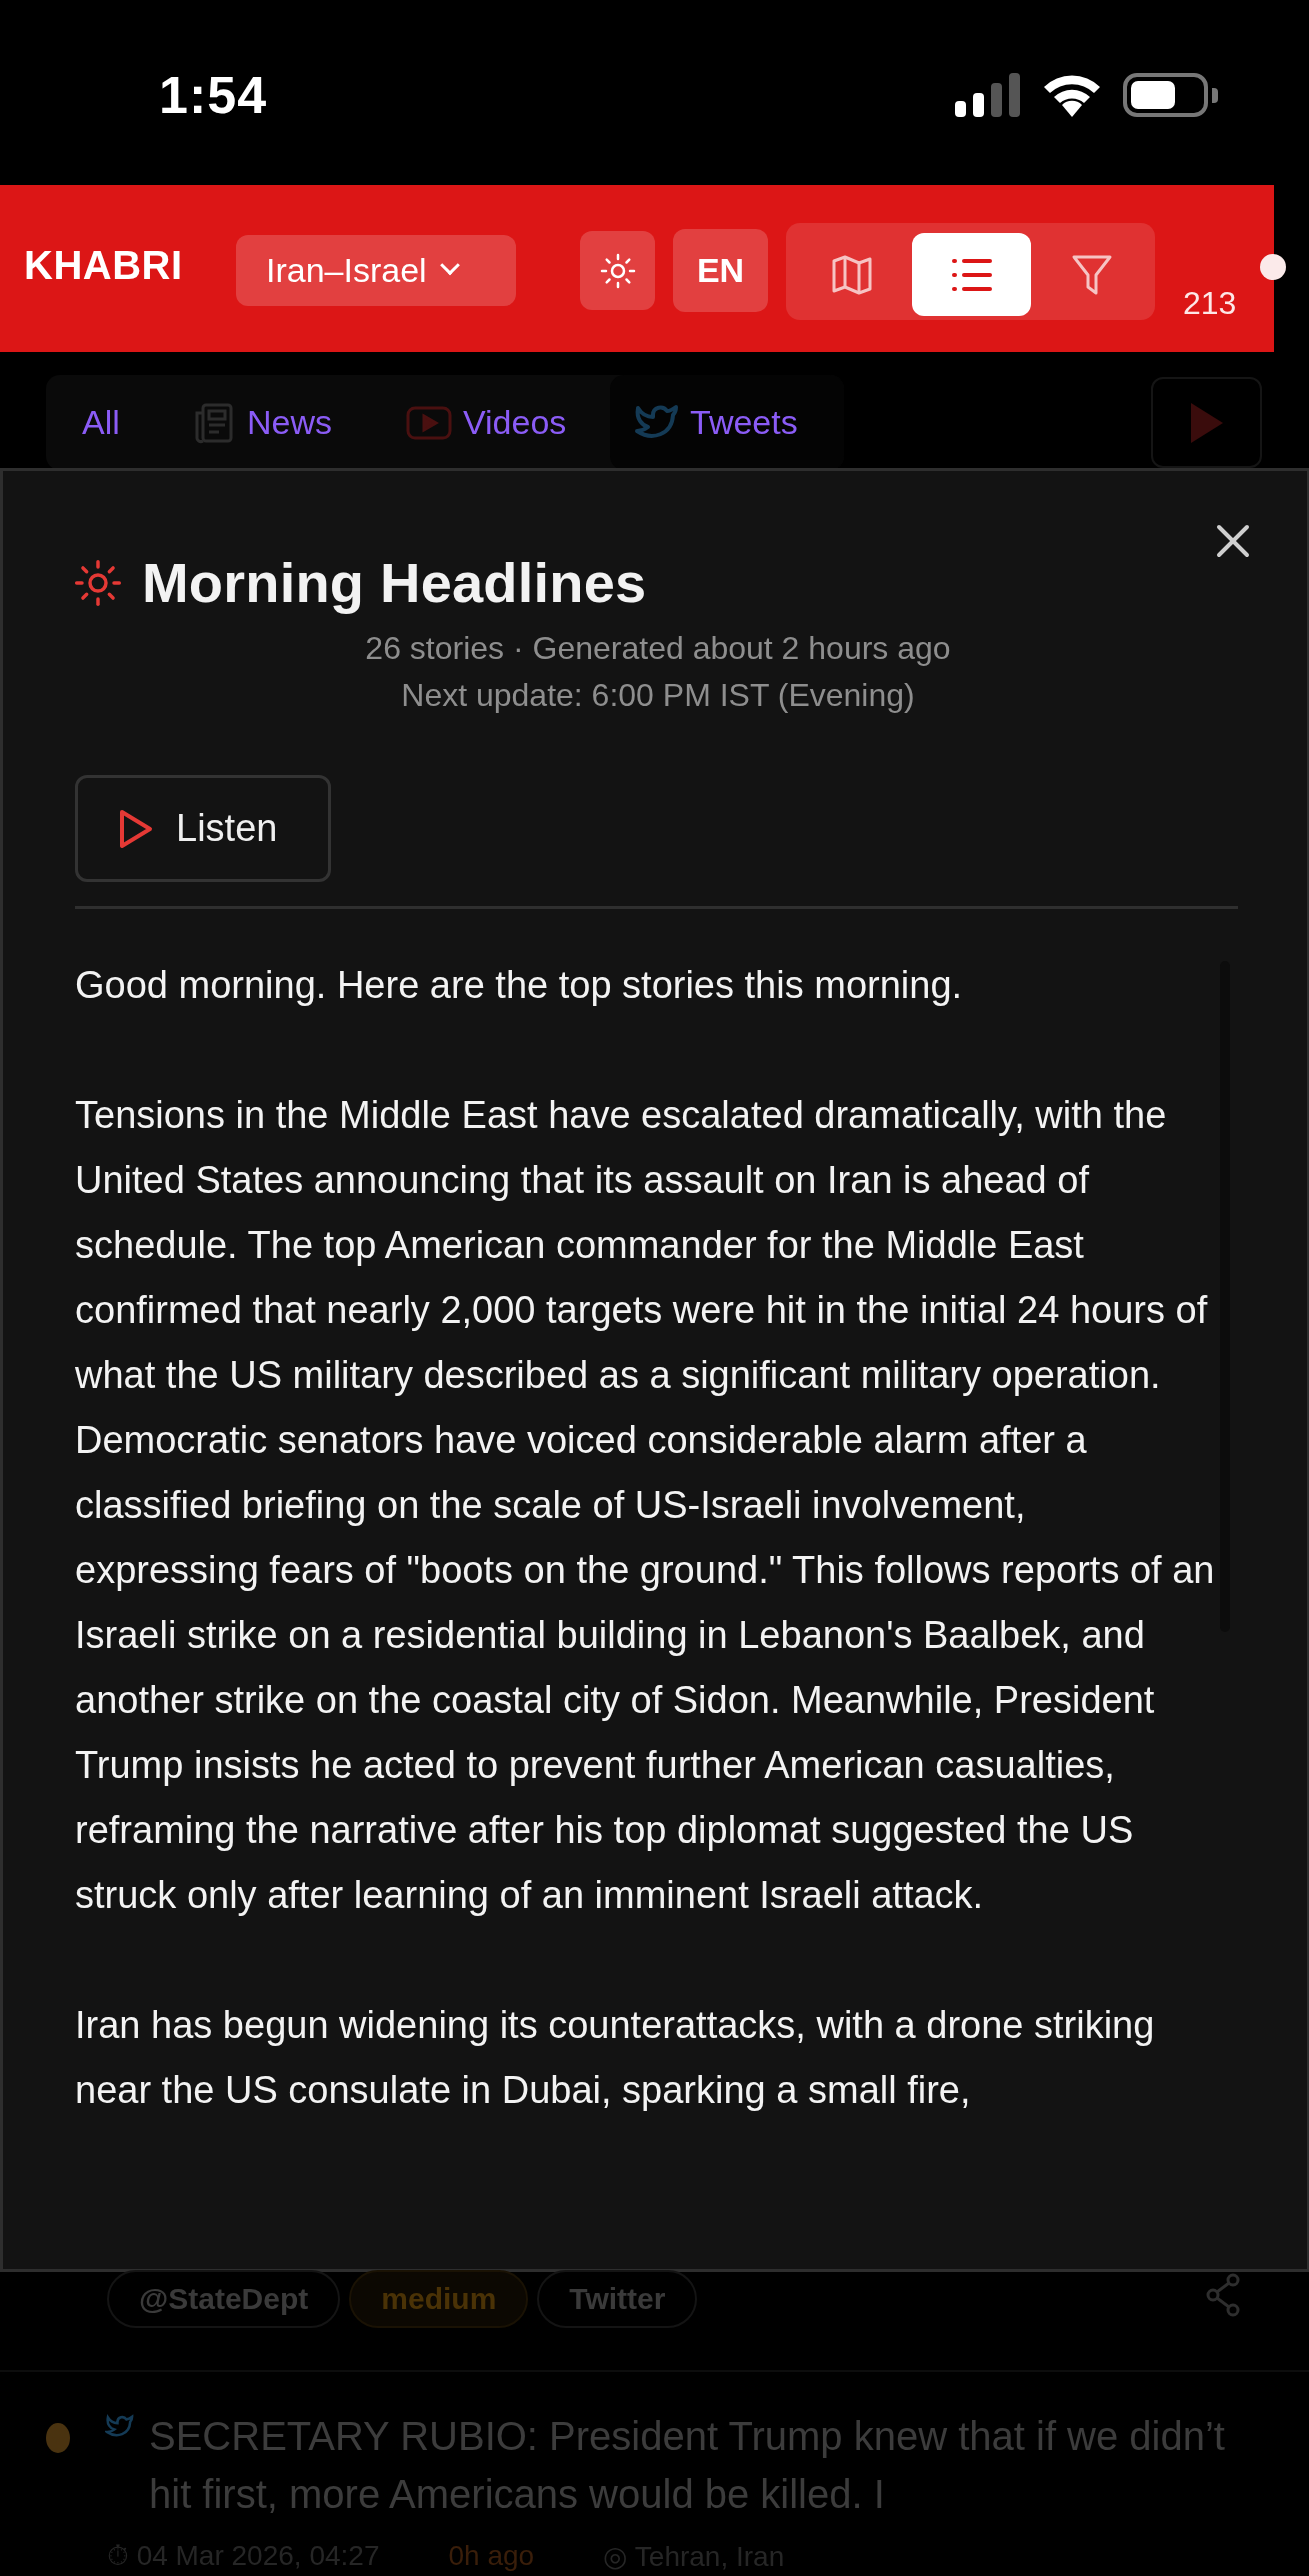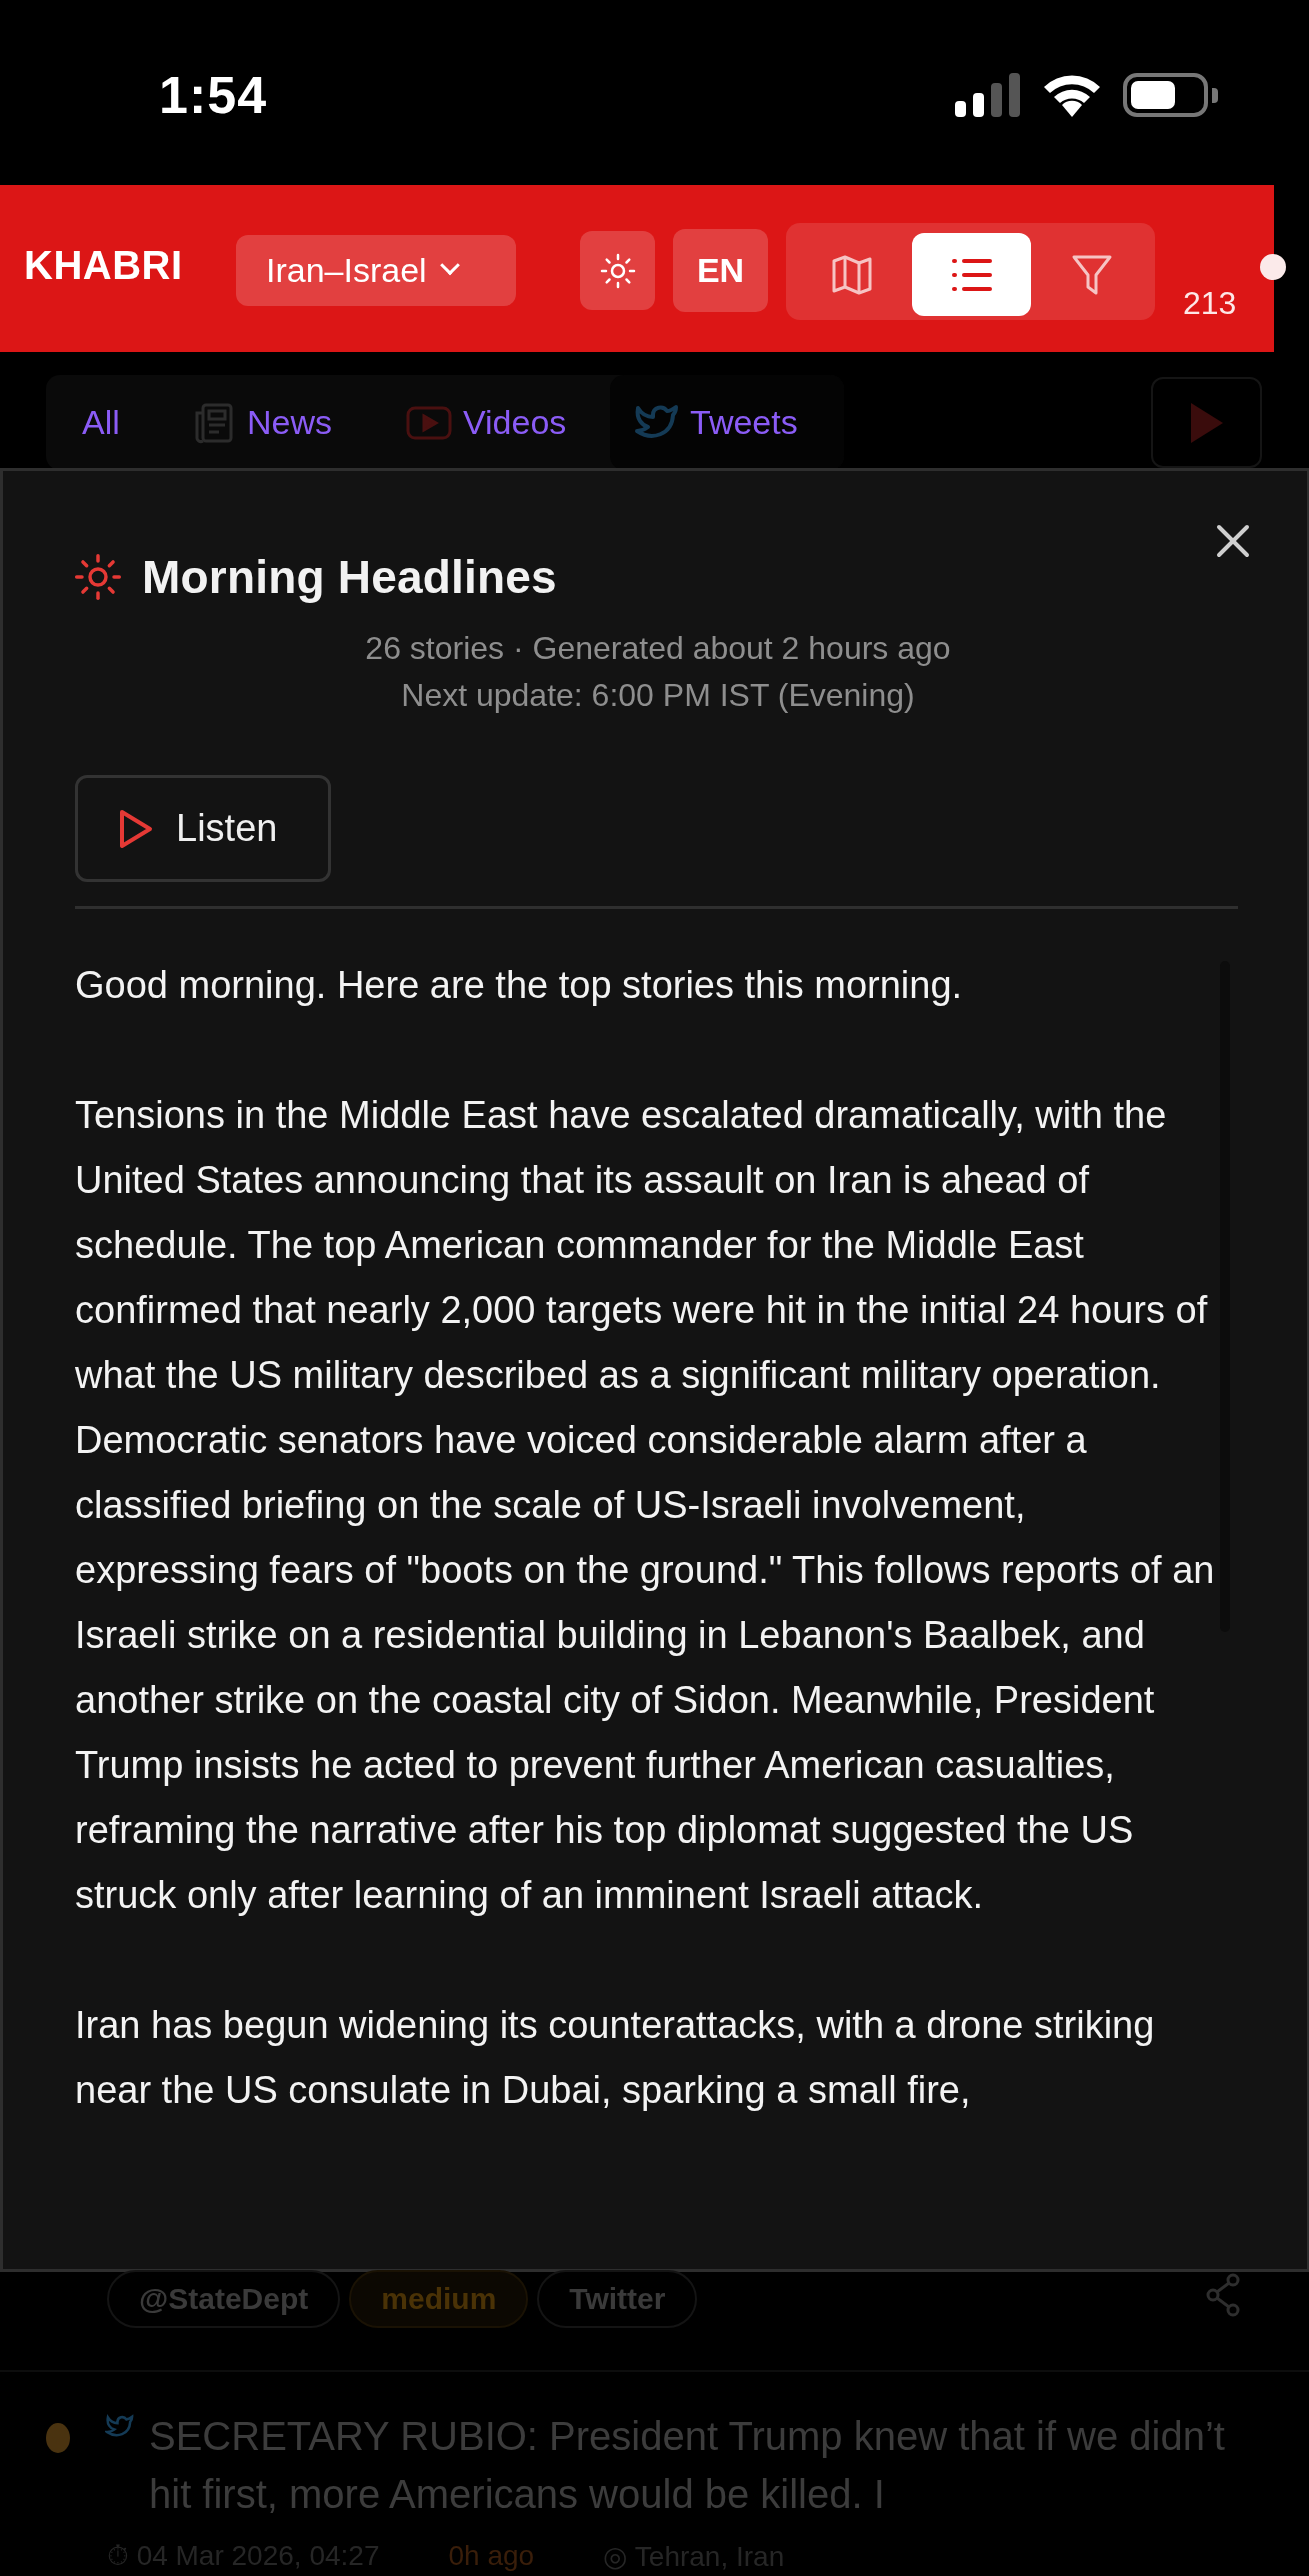--- a/index.html
+++ b/index.html
@@ -39,21 +39,21 @@
   .tab.all { left: 36px; }
   .tab.news { left: 147px; }
   .tab.videos { left: 359px; }
   .tab.tweets { left: 564px; width: 234px; background: #040404; border-radius: 14px; padding-left: 24px; }
   .playbtn-bg { position: absolute; left: 1151px; top: 377px; width: 111px; height: 91px; border: 2px solid #151515; border-radius: 12px; display: flex; align-items: center; justify-content: center; }
 
   
   .modal { position: absolute; left: 0; top: 468px; width: 1310px; height: 1804px; background: #131313; border: 3px solid #2e2e2e; }
   .close { position: absolute; right: 54px; top: 50px; width: 40px; height: 40px; }
   .mtitle-row { position: absolute; left: 71px; top: 79px; display: flex; align-items: center; }
-  .mtitle { font-size: 46px; font-weight: bold; color: #f2f2f2; margin-left: 20px; letter-spacing: 0.2px; }
+  .mtitle { font-size: 56px; font-weight: bold; color: #f2f2f2; margin-left: 20px; letter-spacing: 0.2px; }
   .meta { position: absolute; left: 0; width: 1310px; text-align: center; font-size: 32px; color: #8e8e8e; }
   .meta.l1 { top: 159px; }
   .meta.l2 { top: 206px; }
   .listen { position: absolute; left: 72px; top: 304px; width: 256px; height: 107px; border: 3px solid #333; border-radius: 12px; display: flex; align-items: center; padding-left: 40px; font-size: 38px; color: #f0f0f0; }
   .listen svg { margin-right: 22px; }
   .divider { position: absolute; left: 72px; top: 435px; width: 1163px; height: 3px; background: #2f2f2f; }
   .body { position: absolute; left: 72px; top: 482px; width: 1141px; height: 1300px; overflow: hidden; font-size: 38px; line-height: 65px; color: #f3f3f3; }
   .body p { margin-bottom: 65px; }
   .scrolltrack { position: absolute; left: 1217px; top: 490px; width: 10px; height: 671px; background: #0c0c0c; border-radius: 5px; }
 

